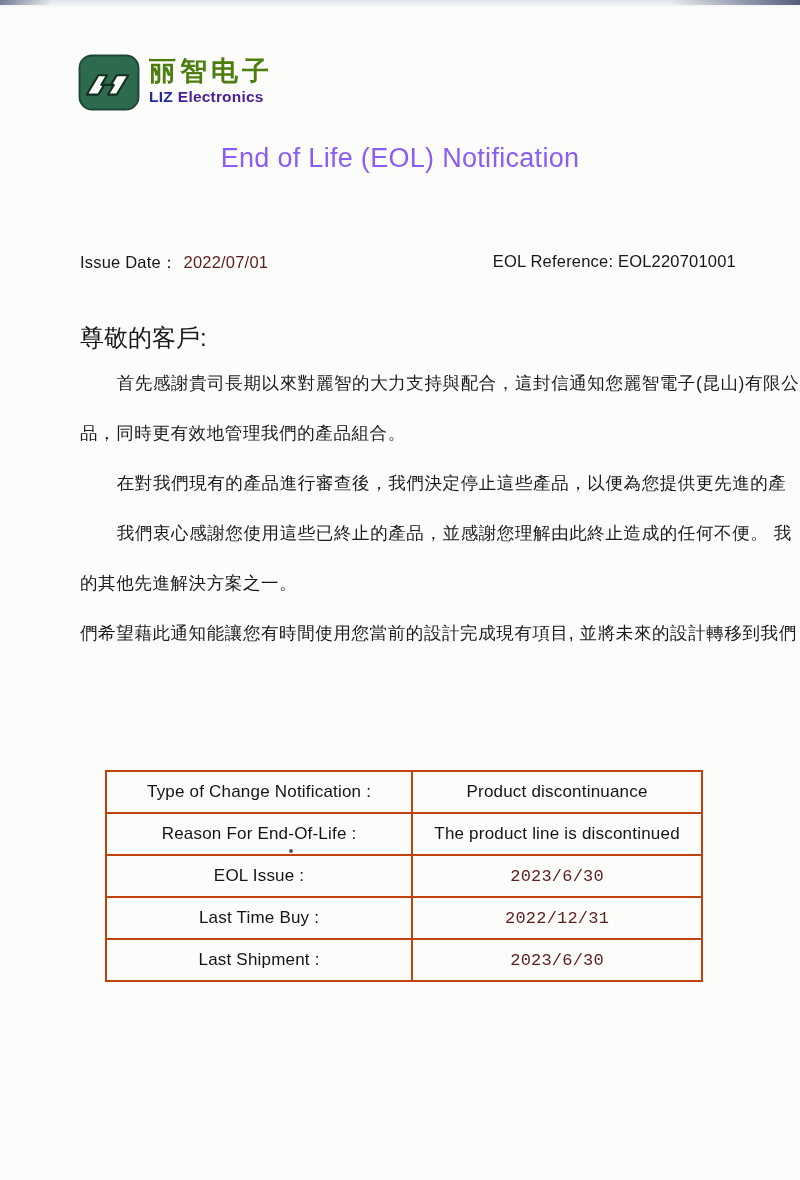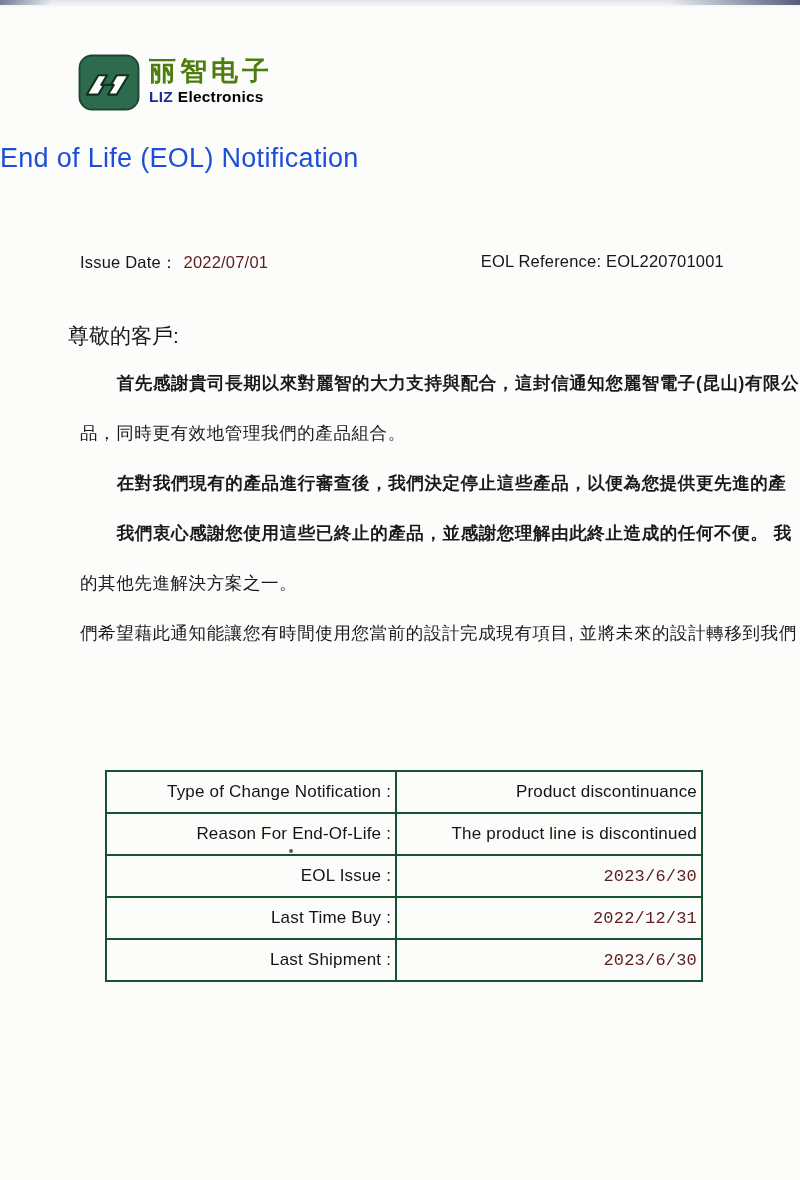--- a/index.html
+++ b/index.html
@@ -16,44 +16,44 @@
     background:linear-gradient(90deg,rgba(52,68,100,.65),rgba(52,68,100,0));filter:blur(.6px);}
   .scan-mark-tr{position:absolute;top:0;right:0;width:130px;height:5px;
     background:linear-gradient(90deg,rgba(45,58,92,0),rgba(45,58,92,.8));filter:blur(.5px);}
 
   .logo-wrap{position:absolute;left:78px;top:54px;display:flex;align-items:flex-start;}
   .logo-icon{width:62px;height:57px;display:block;}
   .brand-text{margin-left:9px;padding-top:2px;}
   .brand-cn{font-size:27px;font-weight:bold;letter-spacing:4px;color:#4d7c0f;line-height:30px;}
   .brand-en{font-size:15.5px;font-weight:bold;line-height:18px;margin-top:2px;letter-spacing:.2px;}
   .brand-en .liz{color:#1e2b9b;margin-top:21px;}
-  .brand-en .electronics{color:#000000;margin-left:5px;}
+  .brand-en .electronics{color:#4c1d95;margin-left:5px;}
 
-  .page-title{position:absolute;left:0;top:143px;width:800px;text-align:left;
-    font-size:27px;color:#1d4ed8;letter-spacing:.3px;}
+  .page-title{position:absolute;left:0;top:143px;width:800px;text-align:center;
+    font-size:27px;color:#8b5cf6;letter-spacing:.3px;}
 
-  .meta-row{position:absolute;left:80px;right:76px;top:252px;display:flex;
+  .meta-row{position:absolute;left:80px;right:64px;top:252px;display:flex;
     justify-content:space-between;font-size:16.5px;}
   .issue{letter-spacing:.2px;}
   .issue .val{color:#5b1d1d;margin-left:6px;}
   .reference{letter-spacing:.2px;}
 
-  .salutation{position:absolute;left:68px;top:322px;font-size:21px;color:#181818;}
+  .salutation{position:absolute;left:80px;top:322px;font-size:24px;color:#181818;}
 
   .letter-body{position:absolute;left:80px;top:358px;width:652px;
     font-size:17.5px;line-height:50px;color:#1a1a1a;letter-spacing:.6px;}
   .letter-body p{margin:0;padding:0;}
   .line{white-space:nowrap;}
-  .indent{text-indent:2.1em;font-weight:bold;}
+  .indent{text-indent:2.1em;}
 
   .eol-table{position:absolute;left:105px;top:770px;width:598px;
     border-collapse:collapse;table-layout:fixed;}
   .eol-table td{
-    border:2px solid #14532d;height:40px;text-align:right;vertical-align:middle;
-    font-size:17px;color:#141414;padding:0 4px;letter-spacing:.2px;
+    border:2px solid #c2410c;height:40px;text-align:center;vertical-align:middle;
+    font-size:17px;color:#141414;padding:0 12px;letter-spacing:.2px;
   }
   .eol-table td.lbl{width:47%;}
   .eol-table td.date{color:#5c1d1d;font-family:Liberation Mono, monospace;}
   .stray-dot{position:absolute;left:289px;top:849px;width:4px;height:4px;border-radius:50%;
     background:#3a3a3a;opacity:.85;}
 </style>
 </head>
 <body>
 
 <div class="scan-top-tint"></div>

